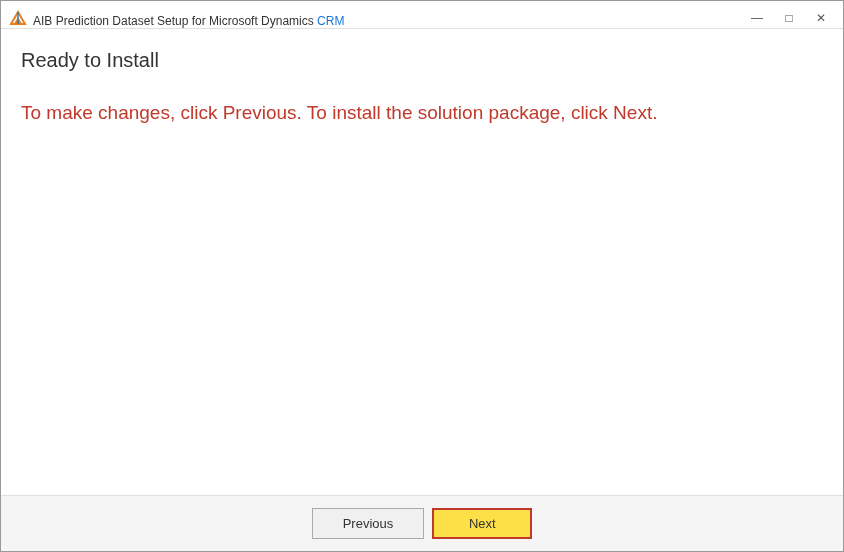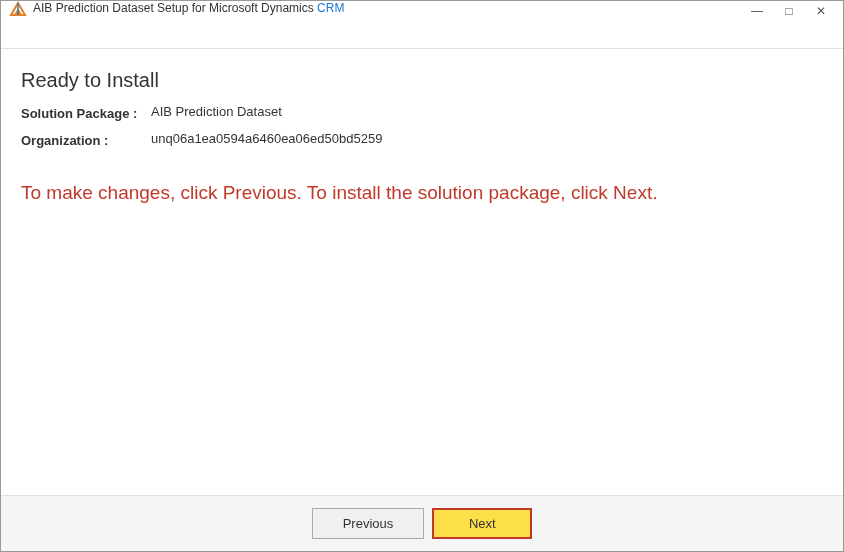--- a/index.html
+++ b/index.html
@@ -22,23 +22,23 @@
       height: 552px;
       background: #ffffff;
       border: 1px solid #999;
       display: flex;
       flex-direction: column;
     }
 
     .title-bar {
       background: #ffffff;
       border-bottom: 1px solid #e0e0e0;
-      height: 48px;
+      height: 28px;
       display: flex;
-      align-items: flex-start;
+      align-items: flex-end;
       padding: 0 8px;
       flex-shrink: 0;
     }
 
     .title-bar-logo {
       width: 18px;
       height: 18px;
       margin-right: 6px;
       flex-shrink: 0;
     }
@@ -71,21 +71,21 @@
       flex: 1;
       padding: 20px 20px 0 20px;
       display: flex;
       flex-direction: column;
     }
 
     .page-title {
       font-size: 20px;
       font-weight: 300;
       color: #333;
-      margin-bottom: 12px;
+      margin-bottom: 20px;
     }
 
     .info-grid {
       display: grid;
       grid-template-columns: 130px 1fr;
       gap: 10px 0;
       margin-bottom: 24px;
     }
 
     .info-label {
@@ -154,27 +154,20 @@
     <div class="title-bar-controls">
       <button class="title-bar-btn">—</button>
       <button class="title-bar-btn">□</button>
       <button class="title-bar-btn close-btn">✕</button>
     </div>
   </div>
 
   <div class="content-area">
     <h1 class="page-title">Ready to Install</h1>
 
-    <div class="info-grid">
-      <span class="info-label">Solution Package :</span>
-      <span class="info-value">AIB Prediction Dataset</span>
-
-      <span class="info-label">Organization :</span>
-      <span class="info-value">unq06a1ea0594a6460ea06ed50bd5259</span>
-    </div>
 
     <p class="help-text">To make changes, click Previous. To install the solution package, click Next.</p>
   </div>
 
   <div class="footer">
     <button class="btn btn-previous">Previous</button>
     <button class="btn btn-next">Next</button>
   </div>
 
 </div>

